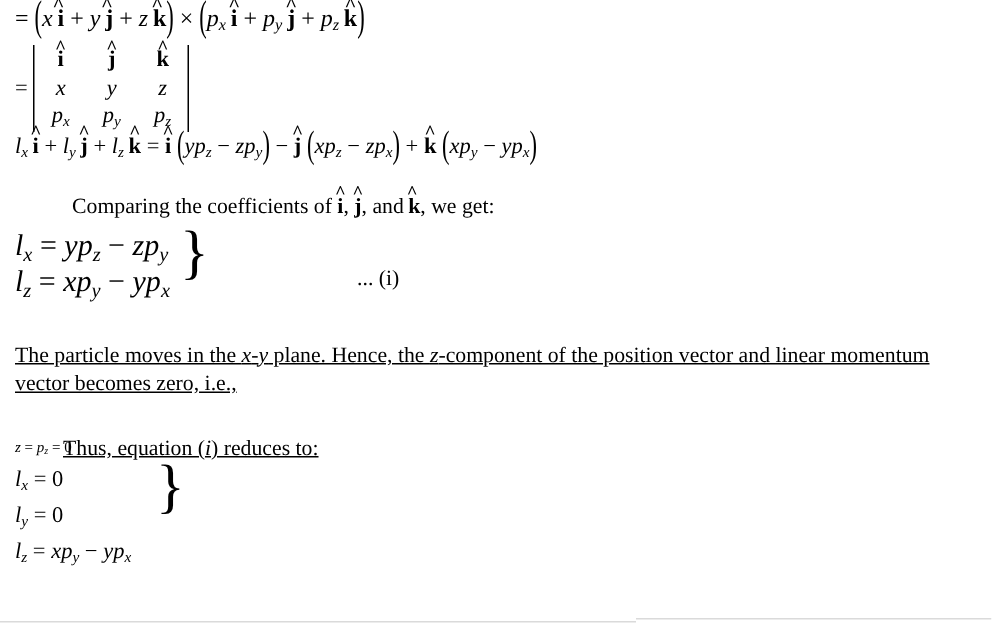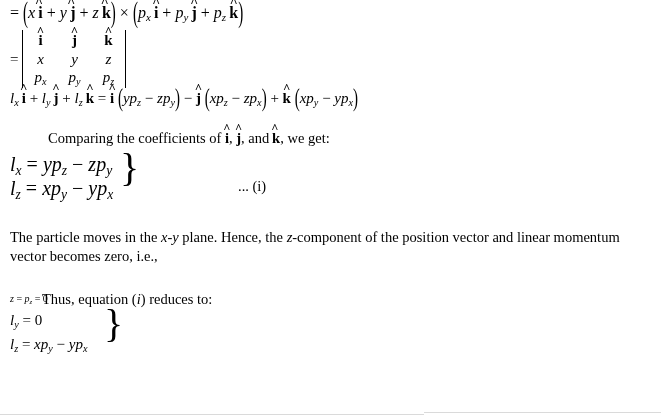--- a/index.html
+++ b/index.html
@@ -129,20 +129,21 @@
     position: absolute;
     left: 238px;
     top: 178px;
     font-size: 14.5px;
   }
   
   .para {
     position: absolute;
     font-size: 14.5px;
     line-height: 19px;
+    text-decoration: underline;
   }
   .p1 { left: 10px; top: 228px; width: 620px; }
   .zline { position: absolute; left: 10px; top: 268px; font-size: 10px; margin-top: 25px; }
   .p2 { left: 10px; top: 290px; width: 620px; margin-left: 32px; }
   .eqset2 {
     position: absolute;
     left: 10px;
     top: 308px;
     font-size: 15px;
   }
@@ -244,20 +245,23 @@
   <div class="zline math">
     <span class="it">z</span> = <span class="it">p</span><span class="sub">z</span> = 0
   </div>
 
   <div class="para p2">
     Thus, equation (<span class="it">i</span>) reduces to:
   </div>
 
   <div class="eqset2">
     <div class="eqrow">
+      <span class="it">l</span><span class="sub">x</span>&nbsp;=&nbsp;0
+    </div>
+    <div class="eqrow">
       <span class="it">l</span><span class="sub">y</span>&nbsp;=&nbsp;0
     </div>
     <div class="eqrow">
       <span class="it">l</span><span class="sub">z</span>&nbsp;=&nbsp;<span class="it">xp</span><span class="sub">y</span> − <span class="it">yp</span><span class="sub">x</span>
     </div>
   </div>
   <div class="brace2">
     <span class="curlybig">}</span>
   </div>
 

